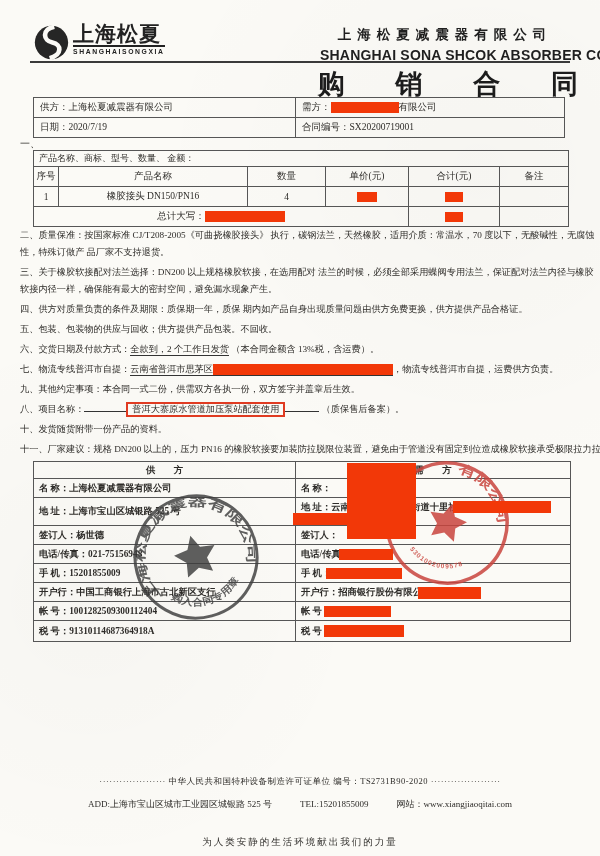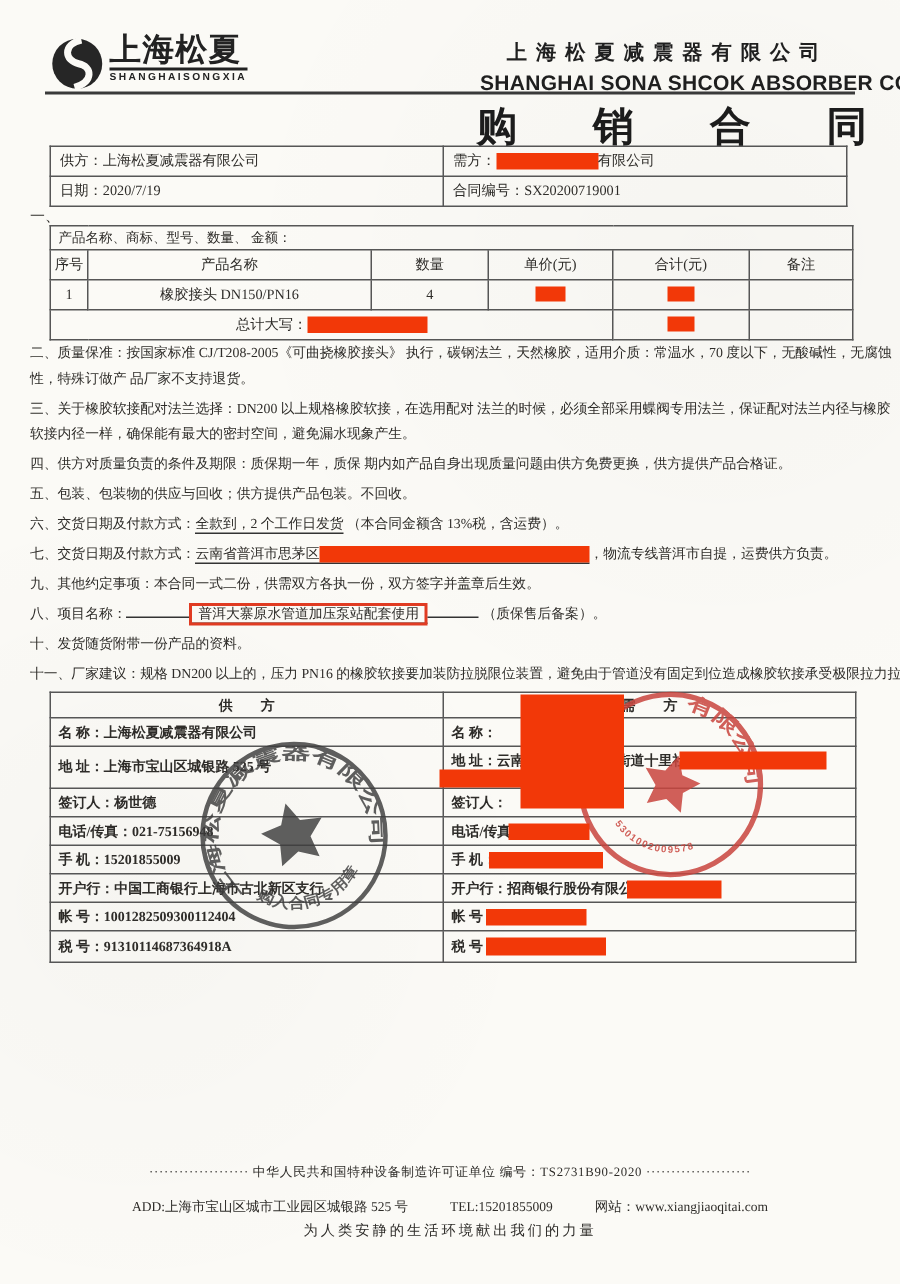--- a/index.html
+++ b/index.html
@@ -49,21 +49,21 @@
   .pt { width:537px; table-layout:fixed; }
   .pt td { padding-left:5px; font-weight:600; font-size:9.3px; vertical-align:middle;}
   .pt td.hd { text-align:center; padding-left:0; }
   .spacer { display:inline-block; width:52px; }
   .stamp { position:absolute; z-index:4; pointer-events:none; }
   
   .footer { position:absolute; left:0; right:0; top:776px; text-align:center; }
   .cert-line { font-size:8.5px; letter-spacing:0.5px; white-space:nowrap; }
   .add-line { font-size:9px; margin-top:10px; white-space:nowrap;}
   .add-line span { margin:0 14px; }
-  .slogan { font-size:9.5px; letter-spacing:2px; margin-top:3px; }
+  .slogan { font-size:9.5px; letter-spacing:2px; margin-top:25px; }
 </style>
 </head>
 <body>
 
 <div class="page">
 
   <div class="hdr-left">
     <svg class="logo-mark" viewBox="0 0 40 40">
       <circle cx="20" cy="20" r="18" fill="#262626"></circle>
       <path d="M 23 3 C 9 6 11 18 21 20 C 31 22 32 33 18 37" stroke="#fbfaf6" stroke-width="5" fill="none"></path>
@@ -131,21 +131,21 @@
     </tr>
   </tbody>
     </table>
 
   <div class="clauses">
     <p>二、质量保准：按国家标准 CJ/T208-2005《可曲挠橡胶接头》 执行，碳钢法兰，天然橡胶，适用介质：常温水，70 度以下，无酸碱性，无腐蚀性，特殊订做产 品厂家不支持退货。</p>
     <p>三、关于橡胶软接配对法兰选择：DN200 以上规格橡胶软接，在选用配对 法兰的时候，必须全部采用蝶阀专用法兰，保证配对法兰内径与橡胶软接内径一样，确保能有最大的密封空间，避免漏水现象产生。</p>
     <p>四、供方对质量负责的条件及期限：质保期一年，质保 期内如产品自身出现质量问题由供方免费更换，供方提供产品合格证。</p>
     <p>五、包装、包装物的供应与回收；供方提供产品包装。不回收。</p>
     <p><span>六、交货日期及付款方式：</span><span class="u">全款到，2 个工作日发货</span>&nbsp;<span>（本合同金额含 13%税，含运费）。</span></p>
-    <p><span>七、交货日期及付款方式：</span><span class="u"><span>云南省普洱市思茅区</span><span class="redact" style="width:180px;height:11px;"></span></span><span>，物流专线普洱市自提，运费供方负责。</span></p>
+    <p><span>七、物流专线普洱市自提：</span><span class="u"><span>云南省普洱市思茅区</span><span class="redact" style="width:180px;height:11px;"></span></span><span>，物流专线普洱市自提，运费供方负责。</span></p>
     <p>九、其他约定事项：本合同一式二份，供需双方各执一份，双方签字并盖章后生效。</p>
     <p><span>八、项目名称：</span><span class="useg" style="width:42px;"></span><span class="u"><span class="redbox-outline">普洱大寨原水管道加压泵站配套使用</span></span><span class="useg" style="width:34px;"></span>&nbsp;<span>（质保售后备案）。</span></p>
     <p>十、发货随货附带一份产品的资料。</p>
     <p style="white-space:nowrap;">十一、厂家建议：规格 DN200 以上的，压力 PN16 的橡胶软接要加装防拉脱限位装置，避免由于管道没有固定到位造成橡胶软接承受极限拉力拉出现象。</p>
   </div>
 
   <div class="parties">
     <table class="bt pt">
       <colgroup>
           <col style="width:262px">

